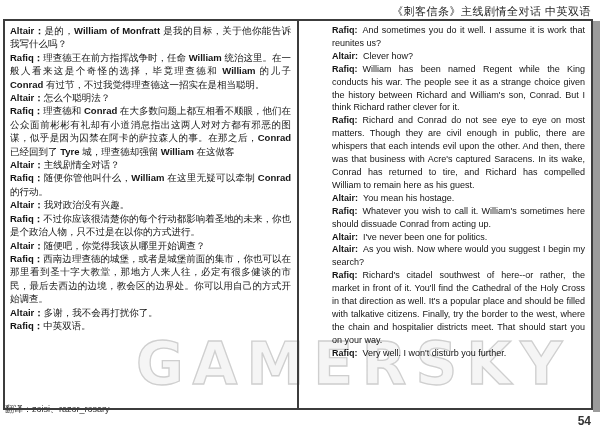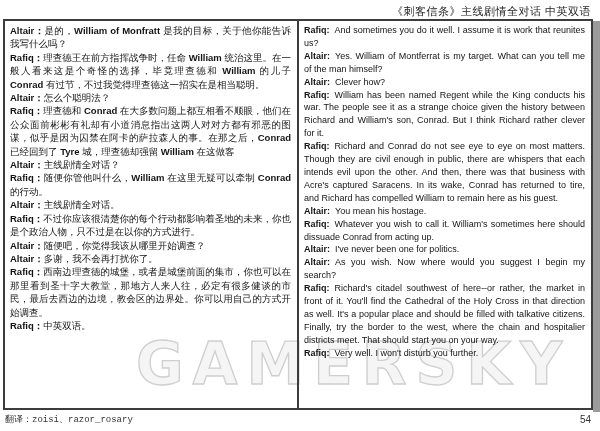--- a/index.html
+++ b/index.html
@@ -24,20 +24,21 @@
     z-index:0; pointer-events:none; white-space:nowrap;
   }
   .doc-table {
     position:absolute; left:3px; top:19px;
     width:590px; height:391px;
     border:2px solid #3c3c3c;
     box-sizing:border-box;
     display:flex;
     background:transparent;
     z-index:1;
+    gap:28px;
   }
   .cell {
     box-sizing:border-box;
     padding:3px 6px 3px 5px;
     overflow:hidden;
   }
   .cell.left {
     width:294px;
     border-right:2px solid #3c3c3c;
     font-size:9.5px; line-height:13.4px;
@@ -48,26 +49,26 @@
   }
   .line { text-align:justify; }
   .cell.right .speaker { margin-right:5px; }
   .right-shadow {
     position:absolute; left:593px; top:21px;
     width:7px; height:391px;
     background:#9b9b9b;
     z-index:2;
   }
   .footer-translator {
-    position:absolute; left:5px; top:413px;
-    font-size:9px; color:#333;font-family:Liberation Mono, monospace;
+    position:absolute; left:5px; top:403px;
+    font-size:9px; color:#333;
   }
   .footer-page {
     position:absolute; right:9px; top:414px;
-    font-size:10px; color:#333;
+    font-size:12px; color:#333;font-weight:bold;
   }
 </style>
 </head>
 <body>
 
 <div>
 
   <div class="header-title">《刺客信条》主线剧情全对话 中英双语</div>
 
   <div class="watermark">GAMERSKY</div>
@@ -80,37 +81,36 @@
         <div class="line"><b class="speaker">Rafiq：</b><span>理查德王在前方指挥战争时，任命 <b>William</b> 统治这里。在一般人看来这是个奇怪的选择，毕竟理查德和 <b>William</b> 的儿子 <b>Conrad</b> 有过节，不过我觉得理查德这一招实在是相当聪明。</span></div>
 
         <div class="line"><b class="speaker">Altair：</b><span>怎么个聪明法？</span></div>
 
         <div class="line"><b class="speaker">Rafiq：</b><span>理查德和 <b>Conrad</b> 在大多数问题上都互相看不顺眼，他们在公众面前彬彬有礼却有小道消息指出这两人对对方都有邪恶的图谋，似乎是因为囚禁在阿卡的萨拉森人的事。在那之后，<b>Conrad</b> 已经回到了 <b>Tyre</b> 城，理查德却强留 <b>William</b> 在这做客</span></div>
 
         <div class="line"><b class="speaker">Altair：</b><span>主线剧情全对话？</span></div>
 
         <div class="line"><b class="speaker">Rafiq：</b><span>随便你管他叫什么，<b>William</b> 在这里无疑可以牵制 <b>Conrad</b> 的行动。</span></div>
 
-        <div class="line"><b class="speaker">Altair：</b><span>主线剧情全对话。</span></div>
+        <div class="line"><b class="speaker">Altair：</b><span>我对政治没有兴趣。</span></div>
 
         <div class="line"><b class="speaker">Rafiq：</b><span>不过你应该很清楚你的每个行动都影响着圣地的未来，你也是个政治人物，只不过是在以你的方式进行。</span></div>
 
         <div class="line"><b class="speaker">Altair：</b><span>随便吧，你觉得我该从哪里开始调查？</span></div>
 
+        <div class="line"><b class="speaker">Rafiq：</b><span>西南边理查德的城堡，或者是城堡前面的集市，你也可以在那里看到圣十字大教堂，那地方人来人往，必定有很多健谈的市民，最后去西边的边境，教会区的边界处。你可以用自己的方式开始调查。</span></div>
+
         <div class="line"><b class="speaker">Altair：</b><span>多谢，我不会再打扰你了。</span></div>
-
-        <div class="line"><b class="speaker">Rafiq：</b><span>西南边理查德的城堡，或者是城堡前面的集市，你也可以在那里看到圣十字大教堂，那地方人来人往，必定有很多健谈的市民，最后去西边的边境，教会区的边界处。你可以用自己的方式开始调查。</span></div>
 
         <div class="line"><b class="speaker">Rafiq：</b><span>中英双语。</span></div>
       </div>
     <div class="cell right">
 
         <div class="line"><b class="speaker">Rafiq:</b><span>And sometimes you do it well. I assume it is work that reunites us?</span></div>
 
-        <div class="line"><b class="speaker">Altair:</b><span>Yes. William of Montferrat is my target. What can you tell me of the man himself?</span></div>
 
         <div class="line"><b class="speaker">Altair:</b><span>Clever how?</span></div>
 
         <div class="line"><b class="speaker">Rafiq:</b><span>William has been named Regent while the King conducts his war. The people see it as a strange choice given the history between Richard and William's son, Conrad. But I think Richard rather clever for it.</span></div>
 
         <div class="line"><b class="speaker">Rafiq:</b><span>Richard and Conrad do not see eye to eye on most matters. Though they are civil enough in public, there are whispers that each intends evil upon the other. And then, there was that business with Acre's captured Saracens. In its wake, Conrad has returned to tire, and Richard has compelled William to remain here as his guest.</span></div>
 
         <div class="line"><b class="speaker">Altair:</b><span>You mean his hostage.</span></div>
 
         <div class="line"><b class="speaker">Rafiq:</b><span>Whatever you wish to call it. William's sometimes here should dissuade Conrad from acting up.</span></div>

